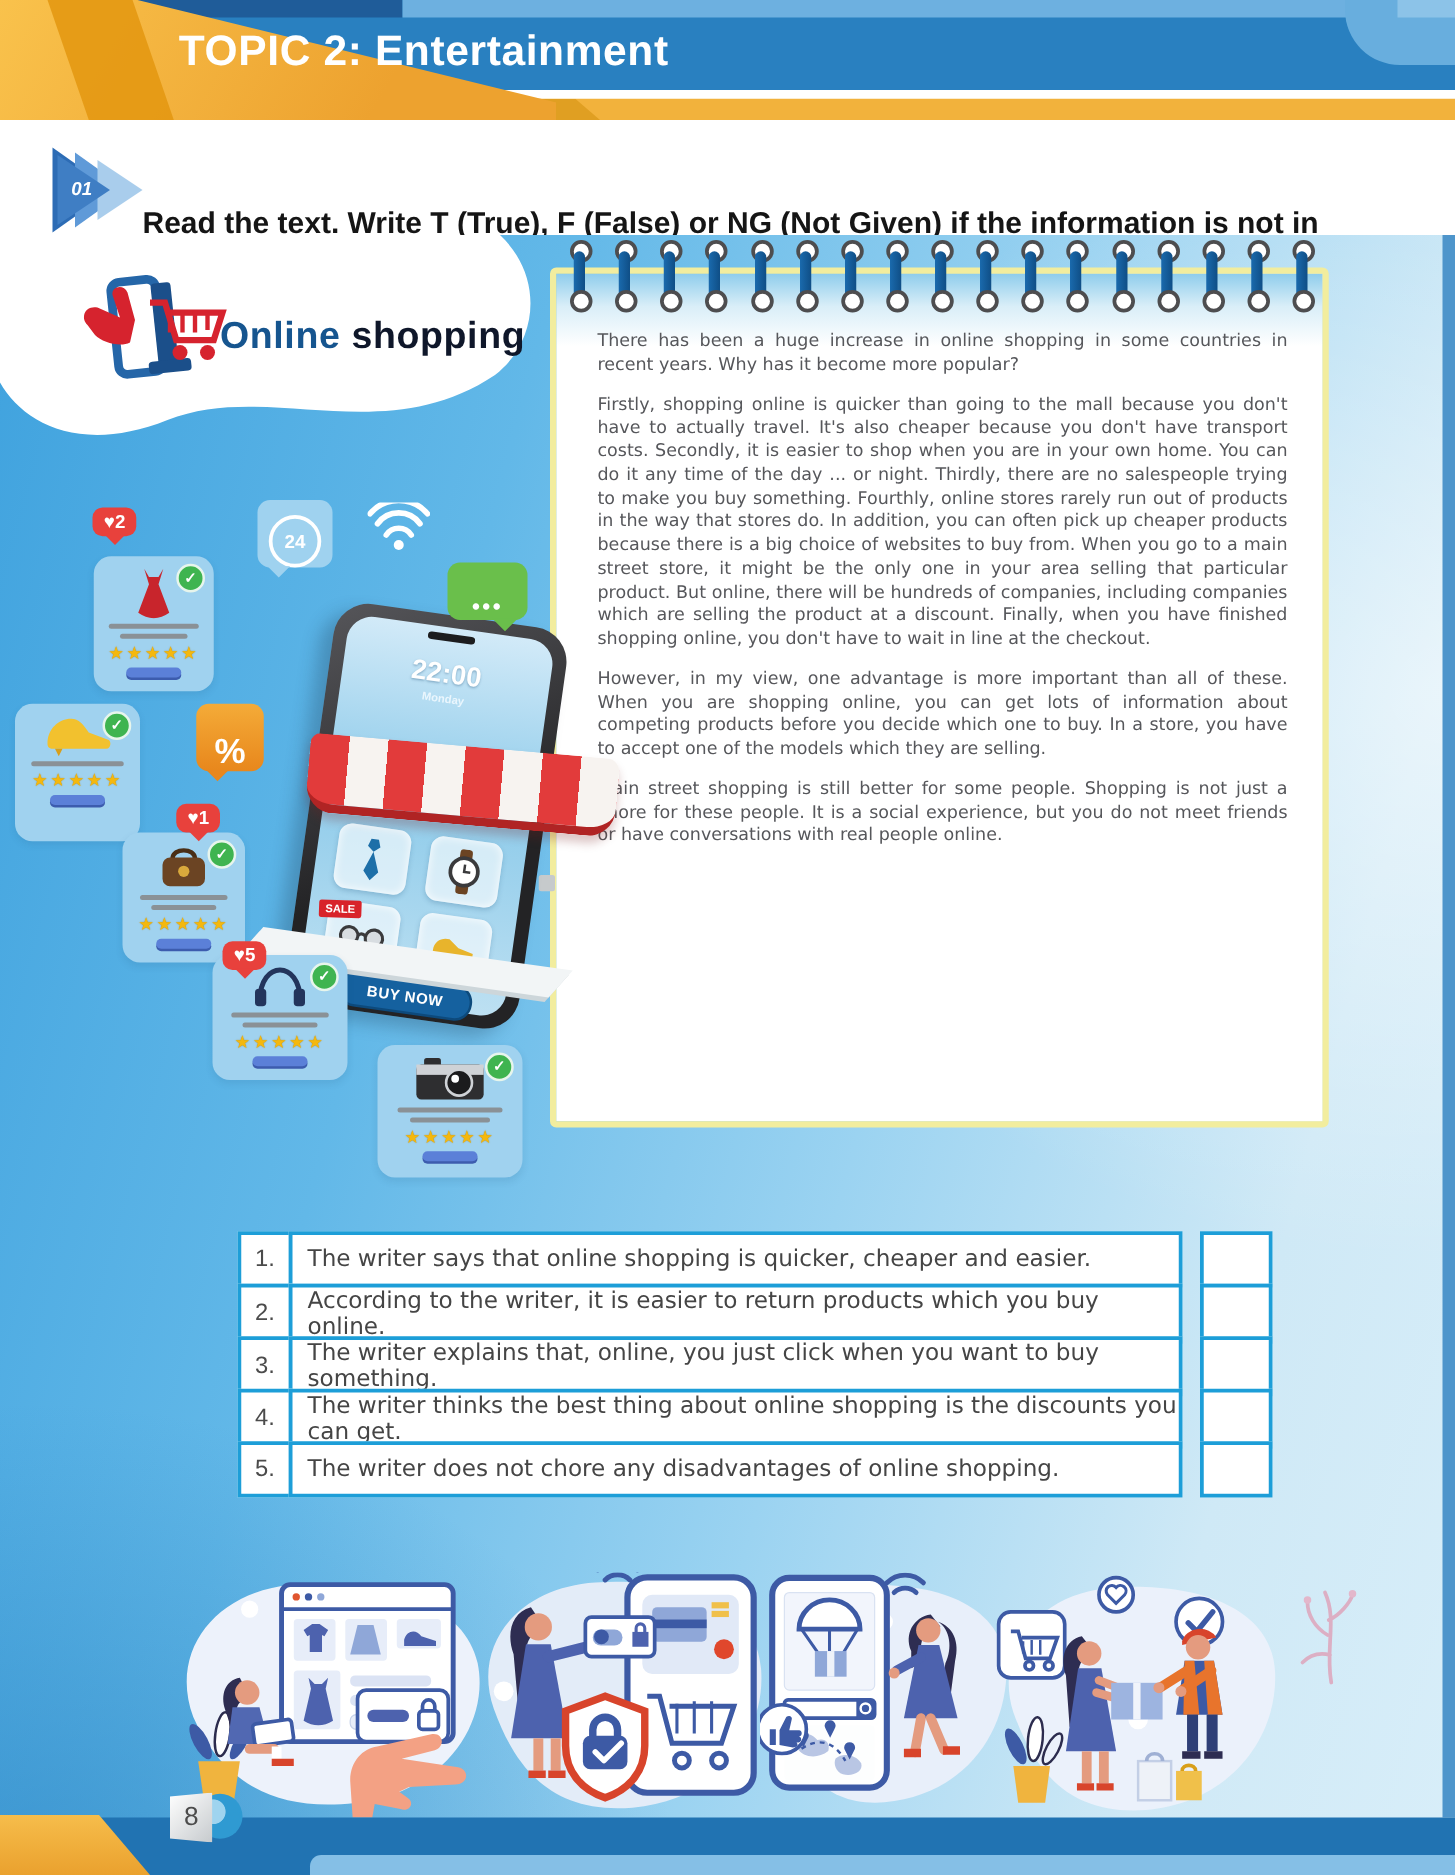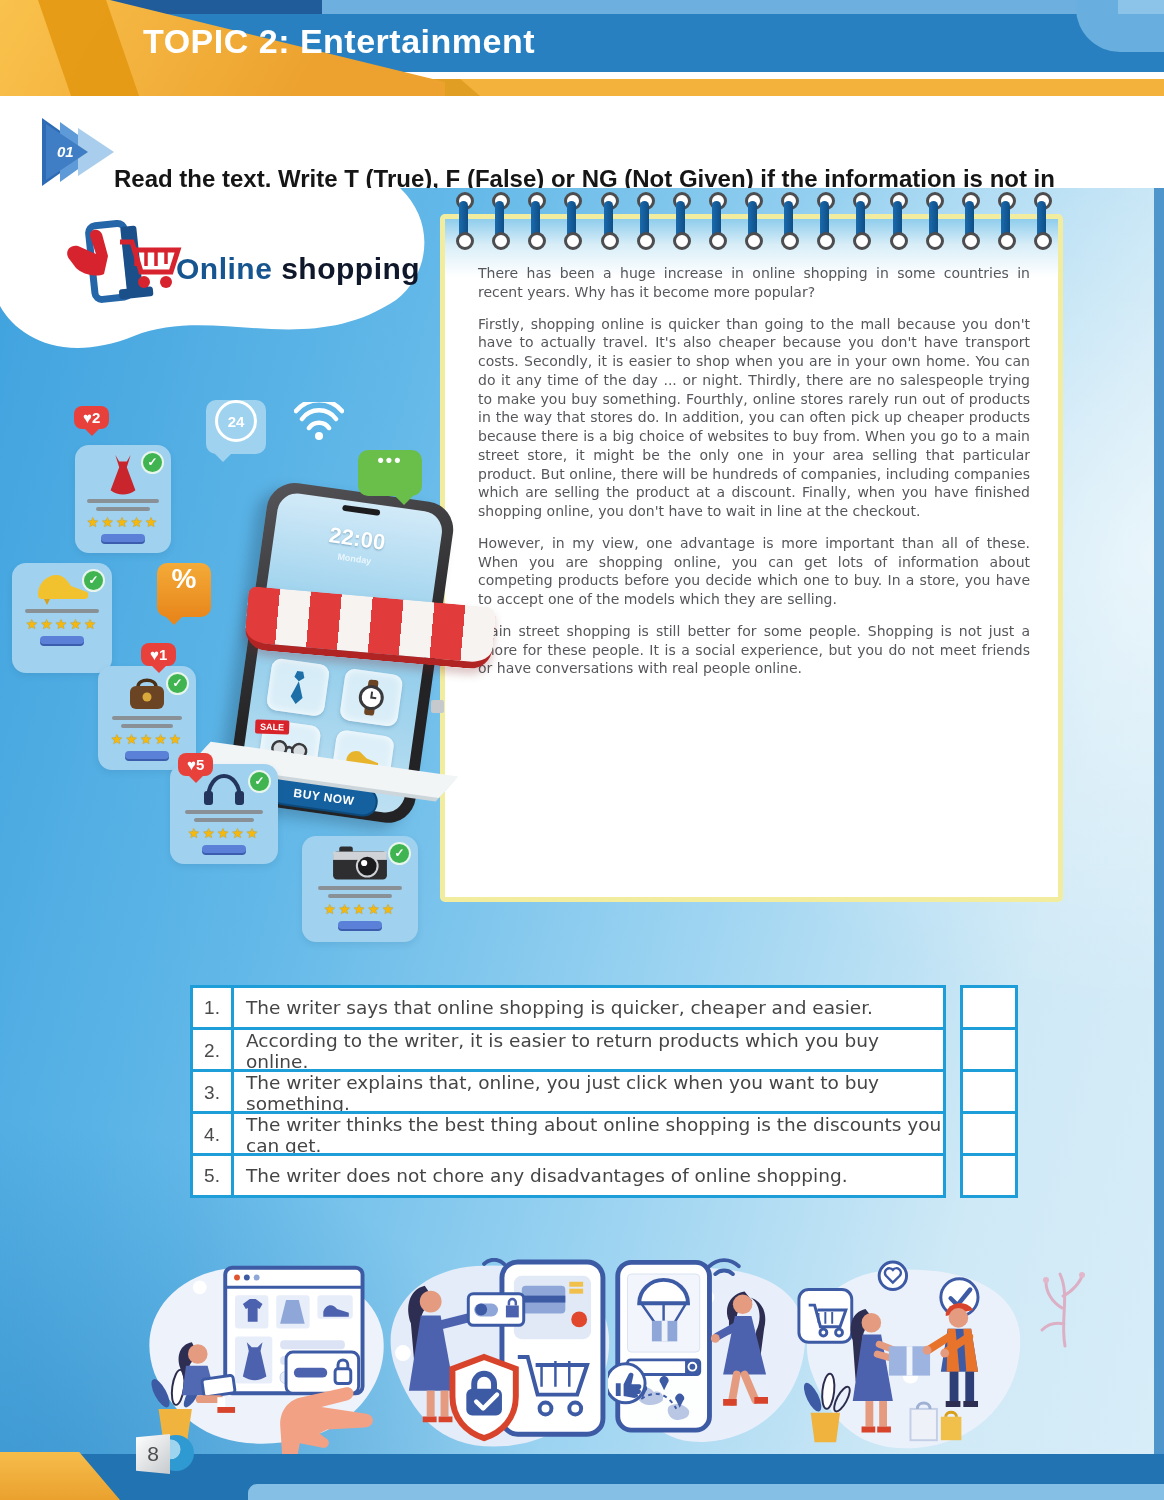--- a/index.html
+++ b/index.html
@@ -59,21 +59,21 @@
   .like-badge{background:#e8413c;border-radius:8px;color:#fff;font-weight:bold;font-size:15px;
       padding:3px 9px;z-index:4;}
   .like-badge::after{content:"";position:absolute;left:10px;bottom:-7px;border:8px solid transparent;border-top-color:#e8413c;border-bottom:0;}
   .pcard{background:#a0d2ef;border-radius:14px;display:flex;flex-direction:column;align-items:center;
       justify-content:flex-start;padding-top:8px;z-index:3;box-shadow:0 3px 6px rgba(30,80,120,.12);}
   .pcard .check{position:absolute;top:6px;right:7px;width:19px;height:19px;border-radius:50%;background:#3fb450;
       color:#fff;font-size:12px;font-weight:bold;text-align:center;line-height:19px;border:2px solid #e7f5ec;}
   .pcard .ln{height:4px;background:#8a9196;border-radius:2px;margin-top:4px;}
   .stars{font-size:14px;letter-spacing:2px;color:#f4b80e;text-shadow:0 0 1px #a87908;margin-top:3px;white-space:nowrap;}
   .pill{width:44px;height:8px;background:#5b80d8;border-radius:4px;margin-top:4px;box-shadow:0 2px 0 #3c5cae;}
-  .bubble{border-radius:10px;z-index:3;display:flex;align-items:flex-start;justify-content:center;}
+  .bubble{border-radius:10px;z-index:3;display:flex;align-items:flex-end;justify-content:center;}
   .b-tail::after{content:"";position:absolute;left:8px;bottom:-8px;border:9px solid transparent;border-bottom:0;}
   .support{left:206px;top:400px;width:60px;height:54px;background:#9fd2ef;}
   .support::after{border-top-color:#9fd2ef;}
   .support .c24{width:36px;height:36px;border:3px solid #fff;border-radius:50%;color:#fff;font-weight:bold;
       font-size:15px;display:flex;align-items:center;justify-content:center;}
   .percent{left:157px;top:563px;width:54px;height:54px;background:linear-gradient(180deg,#f4ab38,#e8871c);
       color:#fff;font-size:28px;font-weight:bold;}
   .percent::after{border-top-color:#e8871c;}
   .chat{left:358px;top:450px;width:64px;height:46px;background:#6abf4b;color:#fff;font-size:18px;letter-spacing:2px;font-weight:bold;}
   .chat::after{content:"";position:absolute;right:8px;bottom:-9px;border:10px solid transparent;border-top-color:#6abf4b;border-bottom:0;}

